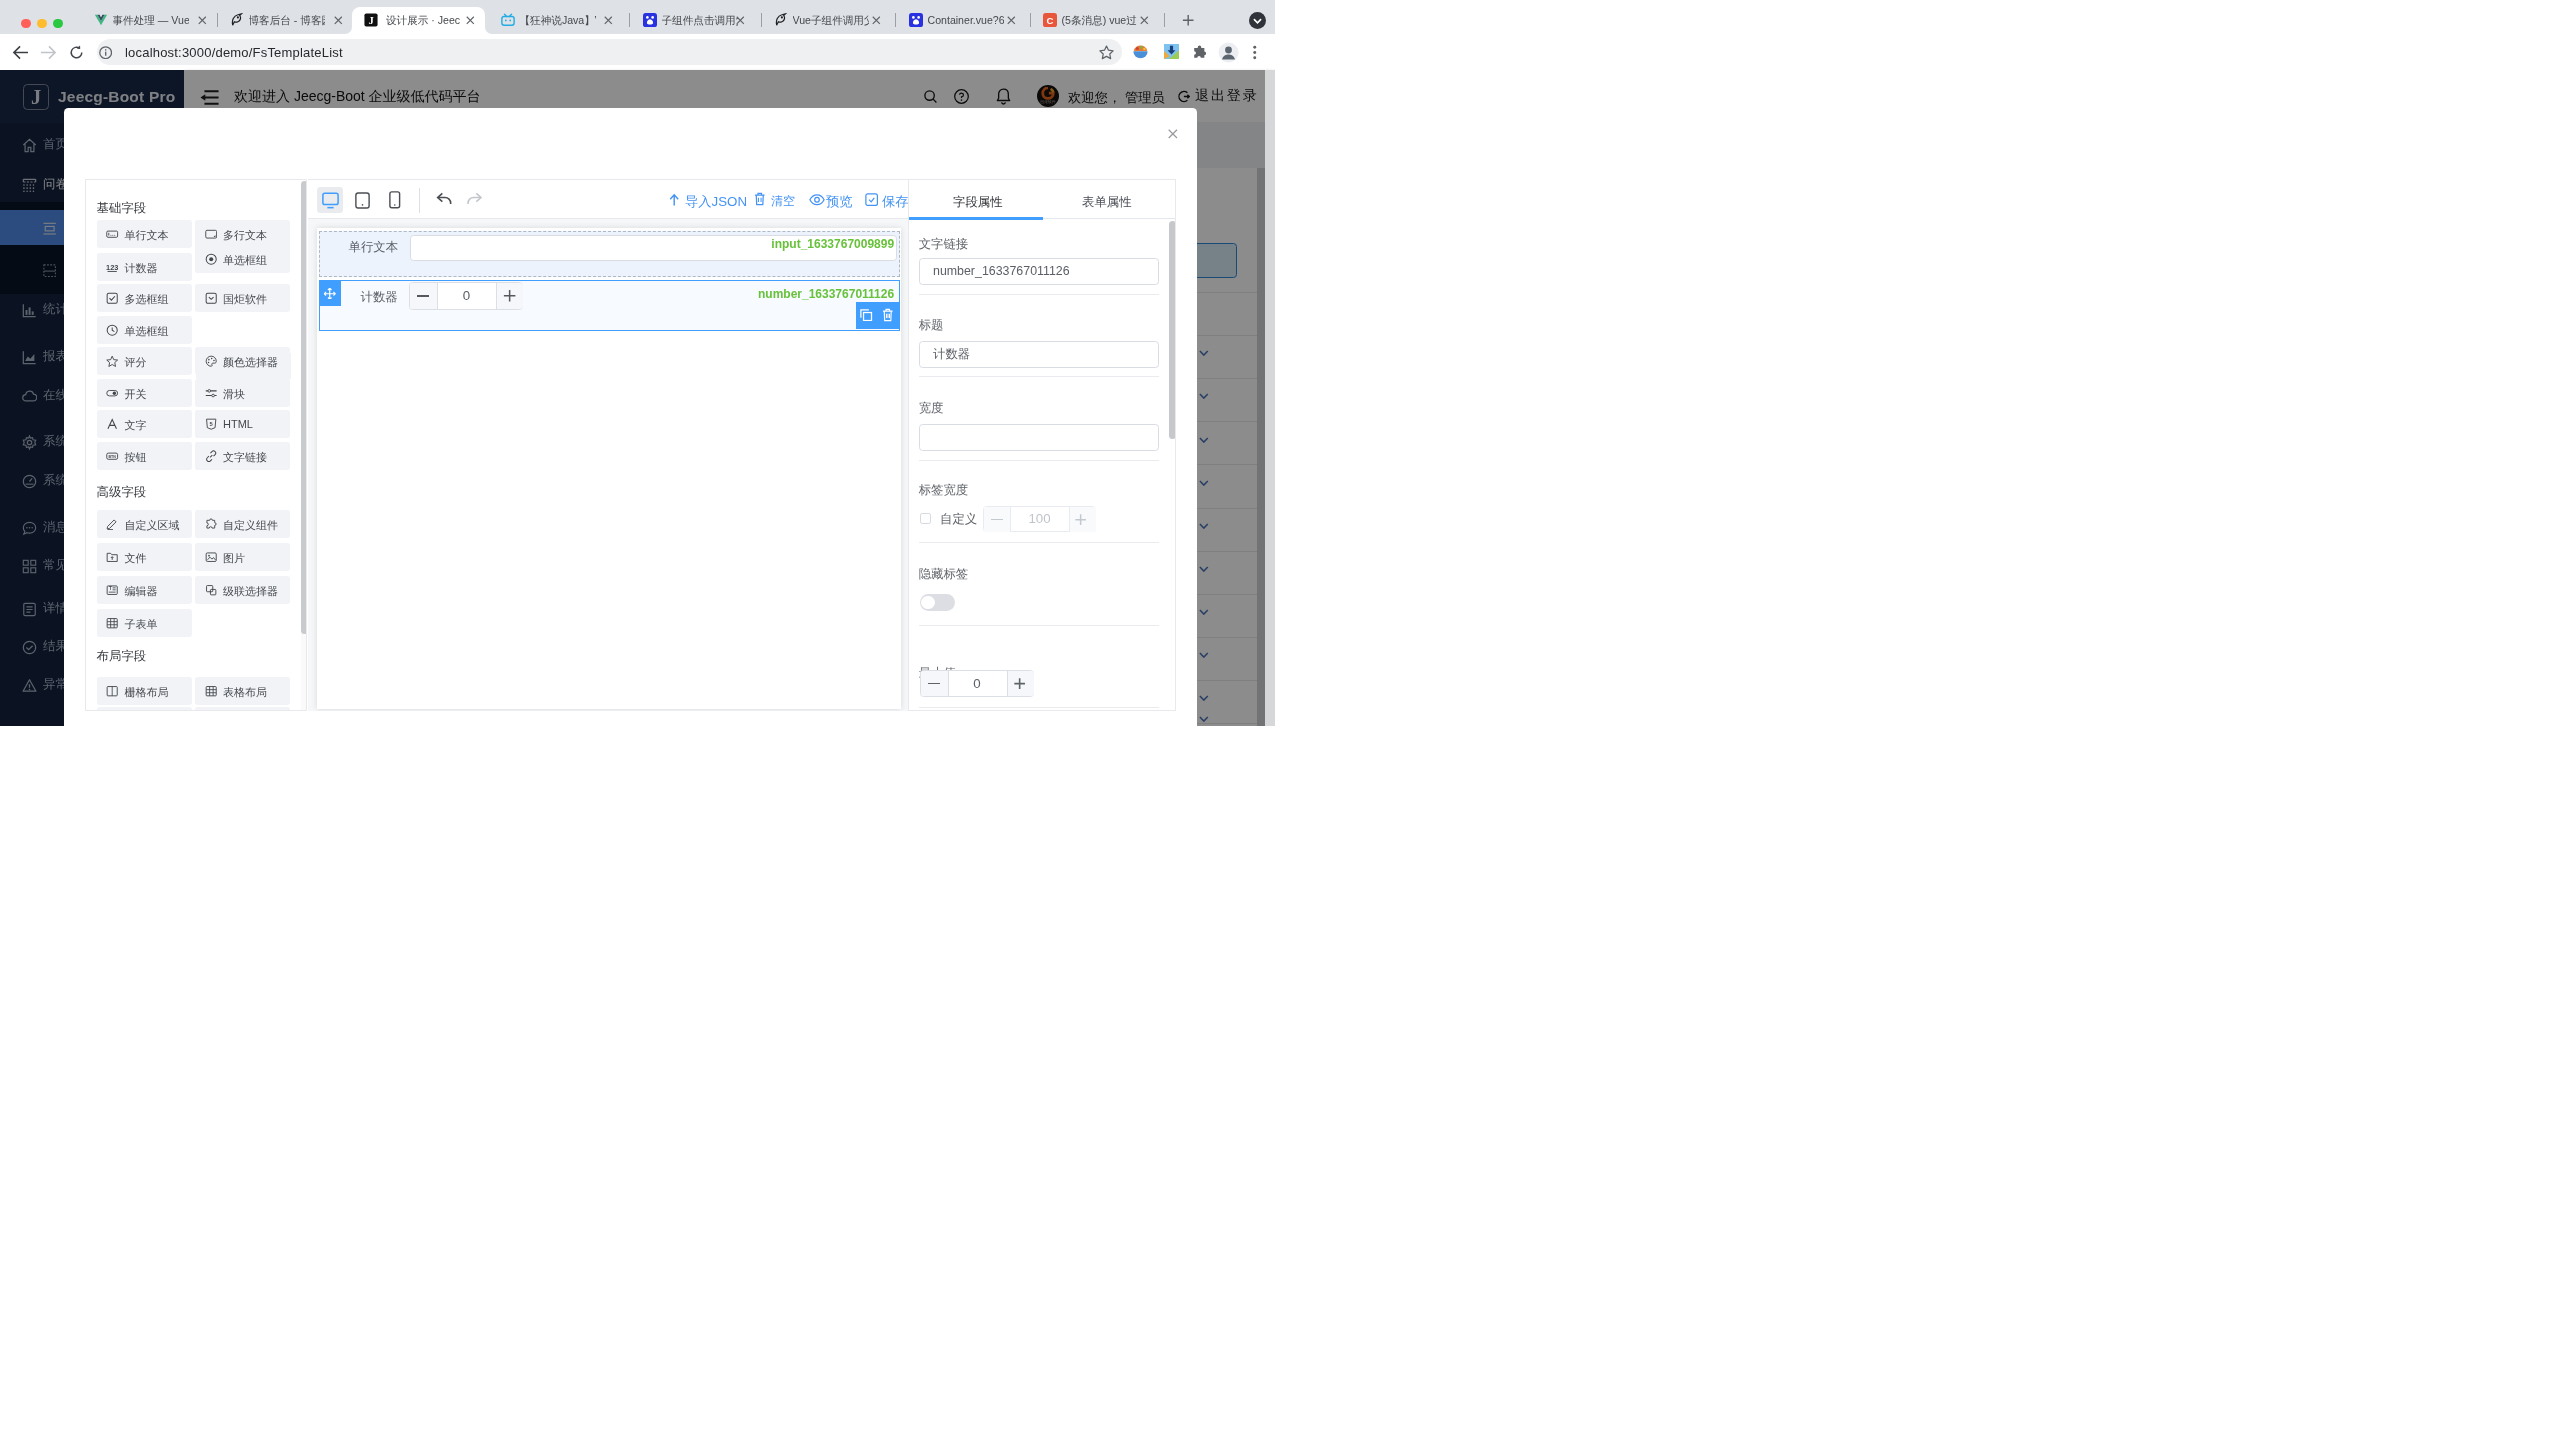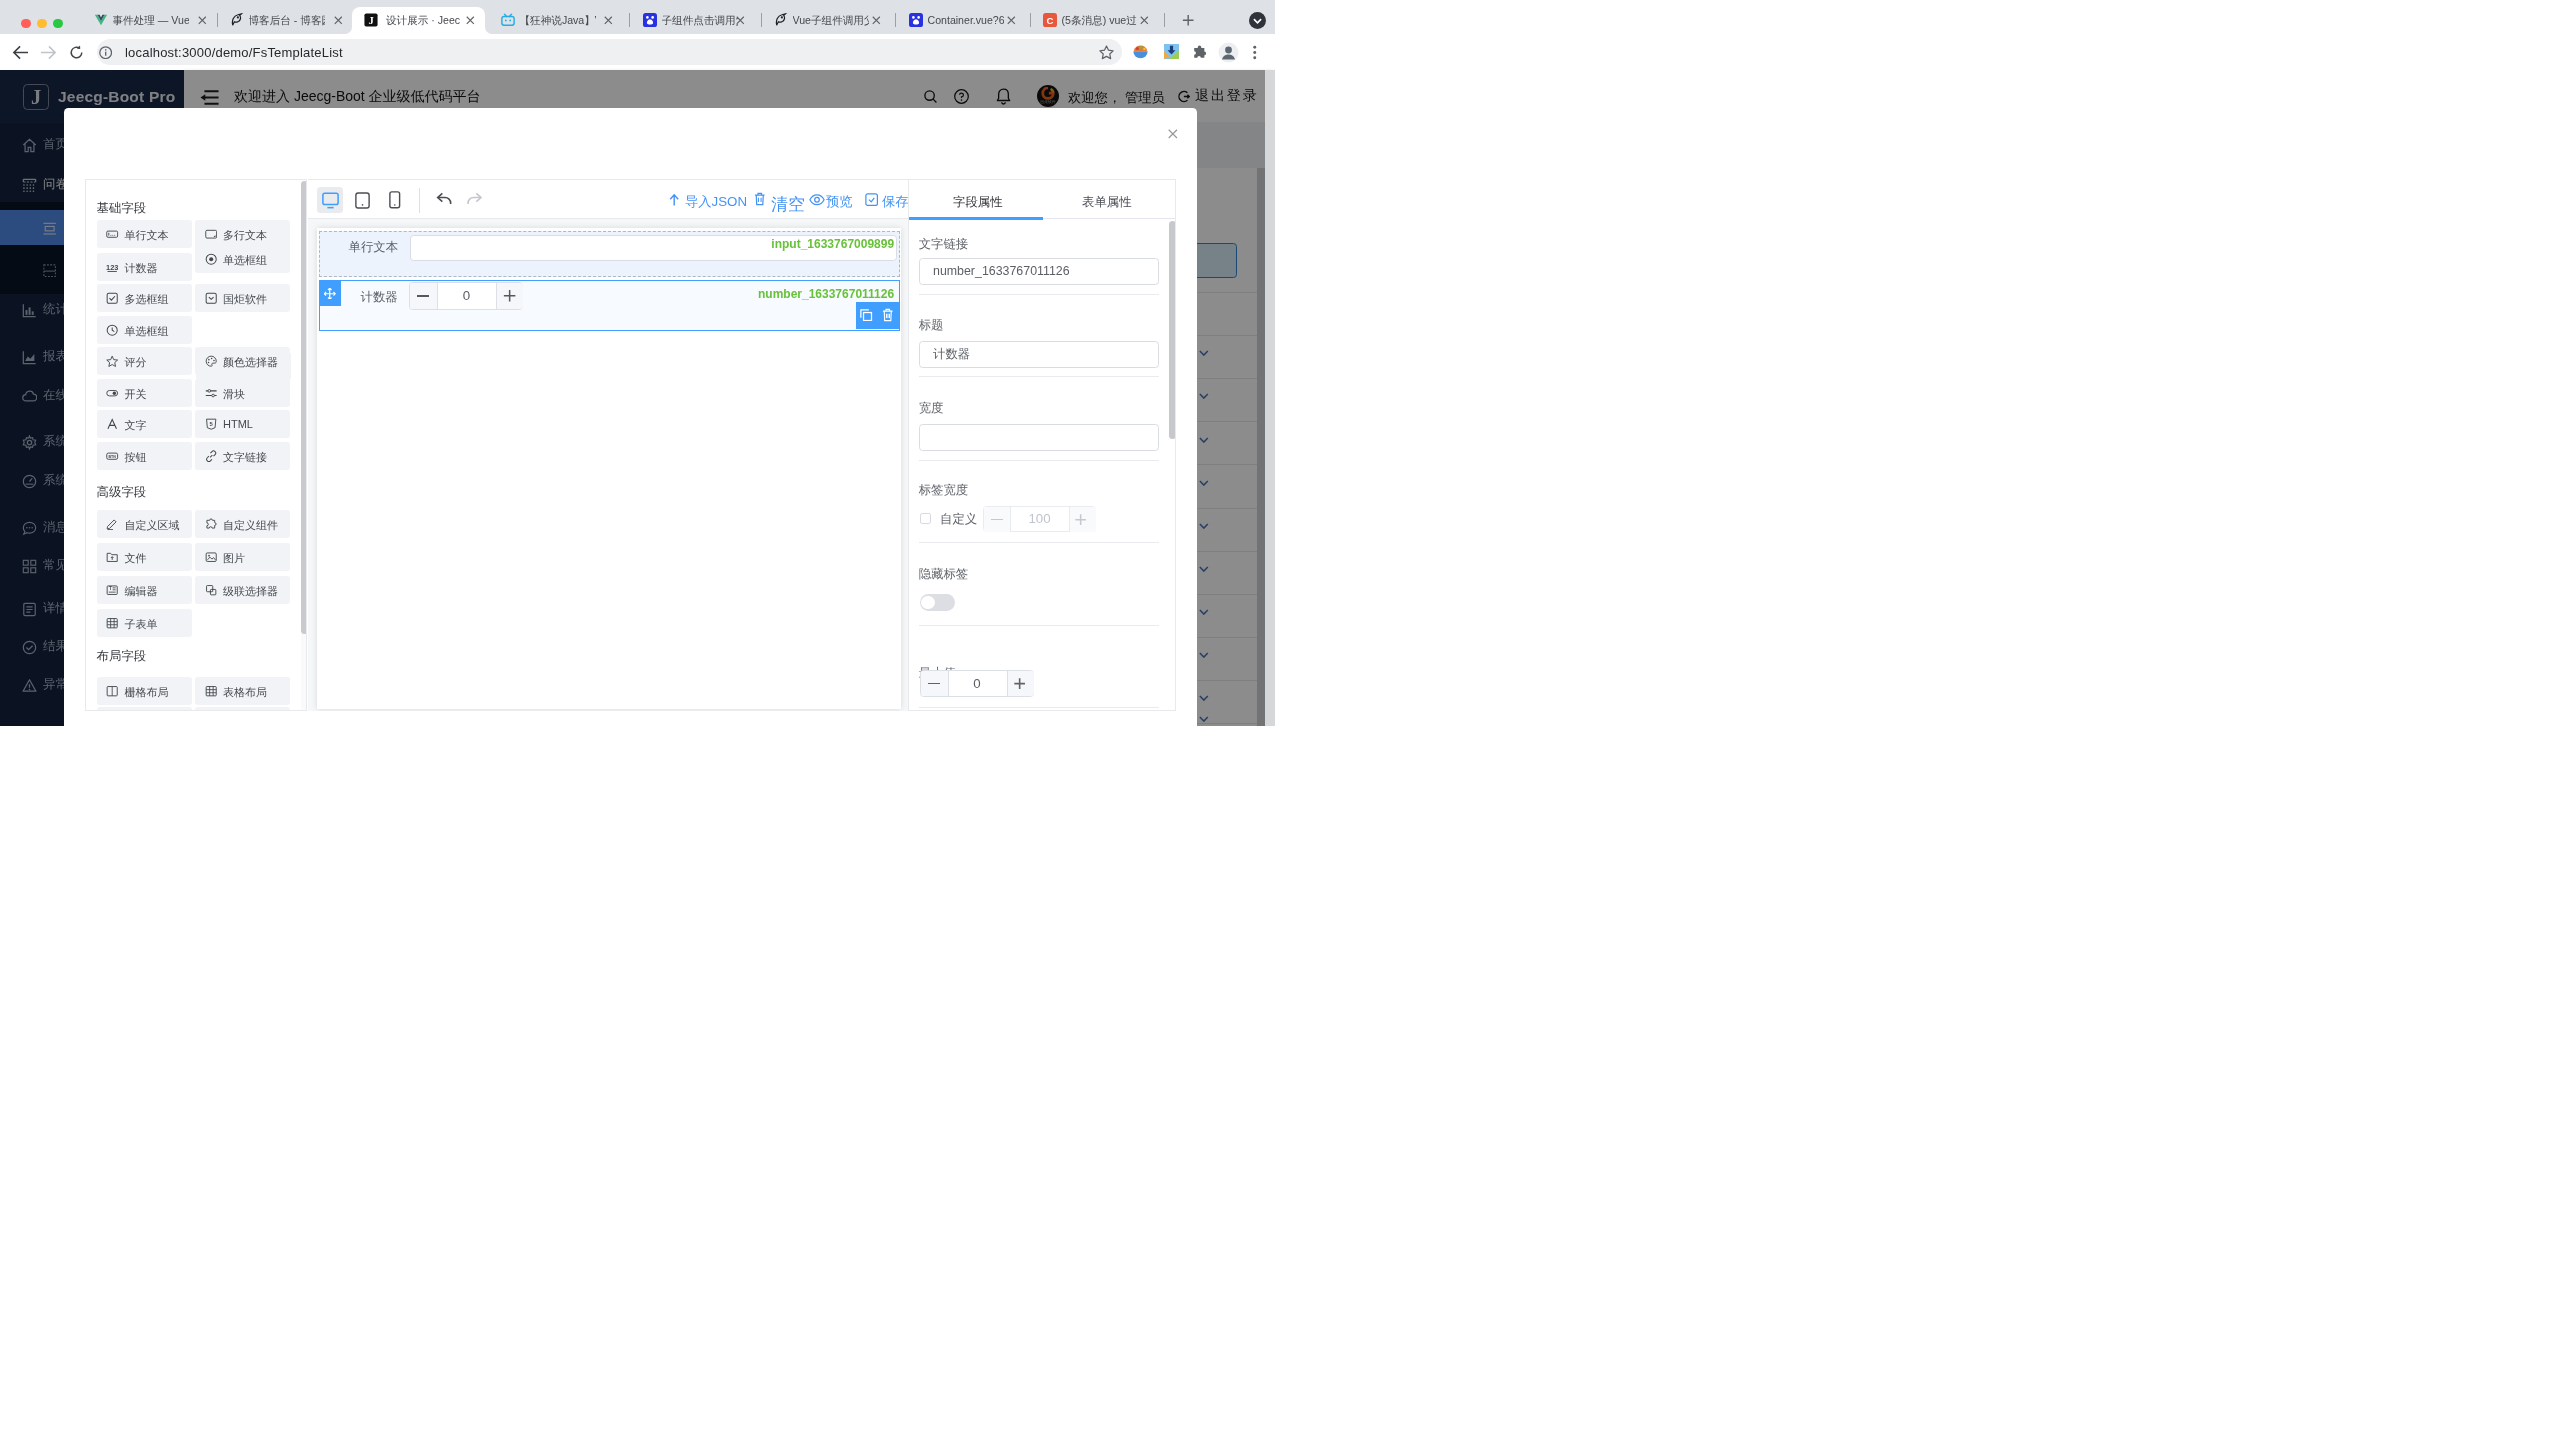--- a/index.html
+++ b/index.html
@@ -655,21 +655,21 @@
           <path d="M11.7 1.6 L17 6.3 L11.7 11" fill="none" stroke="#c3c7cc" stroke-width="1.8"></path>
         </svg>
       <svg class="abs" style="left:360px;top:13.3px;width:12.4px;height:13.3px;" viewBox="0 0 14 15">
           <path d="M7 14 L7 3 M2.5 7 L7 2 L11.5 7" fill="none" stroke="#4493f4" stroke-width="1.6"></path>
         </svg>
       <div class="abs" style="left:377px;top:13px;font-size:13.3px;color:#4493f4;">导入JSON</div>
       <svg class="abs" style="left:446px;top:12.4px;width:11.5px;height:14px;" viewBox="0 0 13 16">
           <path d="M1 3.5 L12 3.5 M4.5 3.5 L4.5 1.5 L8.5 1.5 L8.5 3.5 M2.5 3.5 L3 14.5 L10 14.5 L10.5 3.5" fill="none" stroke="#4493f4" stroke-width="1.4"></path>
           <path d="M5 6.5 L5 11.5 M8 6.5 L8 11.5" stroke="#4493f4" stroke-width="1.2"></path>
         </svg>
-      <div class="abs" style="left:463px;top:13px;font-size:17px;color:#4493f4;">清空</div>
+      <div class="abs" style="left:463px;top:13px;font-size:12px;color:#4493f4;">清空</div>
       <svg class="abs" style="left:501px;top:14px;width:16px;height:11.5px;" viewBox="0 0 18 13">
           <path d="M1 6.5 C3 2.5 6 1 9 1 C12 1 15 2.5 17 6.5 C15 10.5 12 12 9 12 C6 12 3 10.5 1 6.5 Z" fill="none" stroke="#4493f4" stroke-width="1.4"></path>
           <circle cx="9" cy="6.5" r="2.6" fill="none" stroke="#4493f4" stroke-width="1.4"></circle>
         </svg>
       <div class="abs" style="left:518px;top:13px;font-size:13.3px;color:#4493f4;">预览</div>
       <svg class="abs" style="left:557px;top:13px;width:13.3px;height:13.3px;" viewBox="0 0 15 15">
           <rect x="1" y="1" width="13" height="13" rx="2" fill="none" stroke="#4493f4" stroke-width="1.4"></rect>
           <path d="M4.5 7.5 L7 10 L10.5 5.5" fill="none" stroke="#4493f4" stroke-width="1.4"></path>
         </svg>
       <div class="abs" style="left:574px;top:13px;font-size:13.3px;color:#4493f4;">保存</div>

